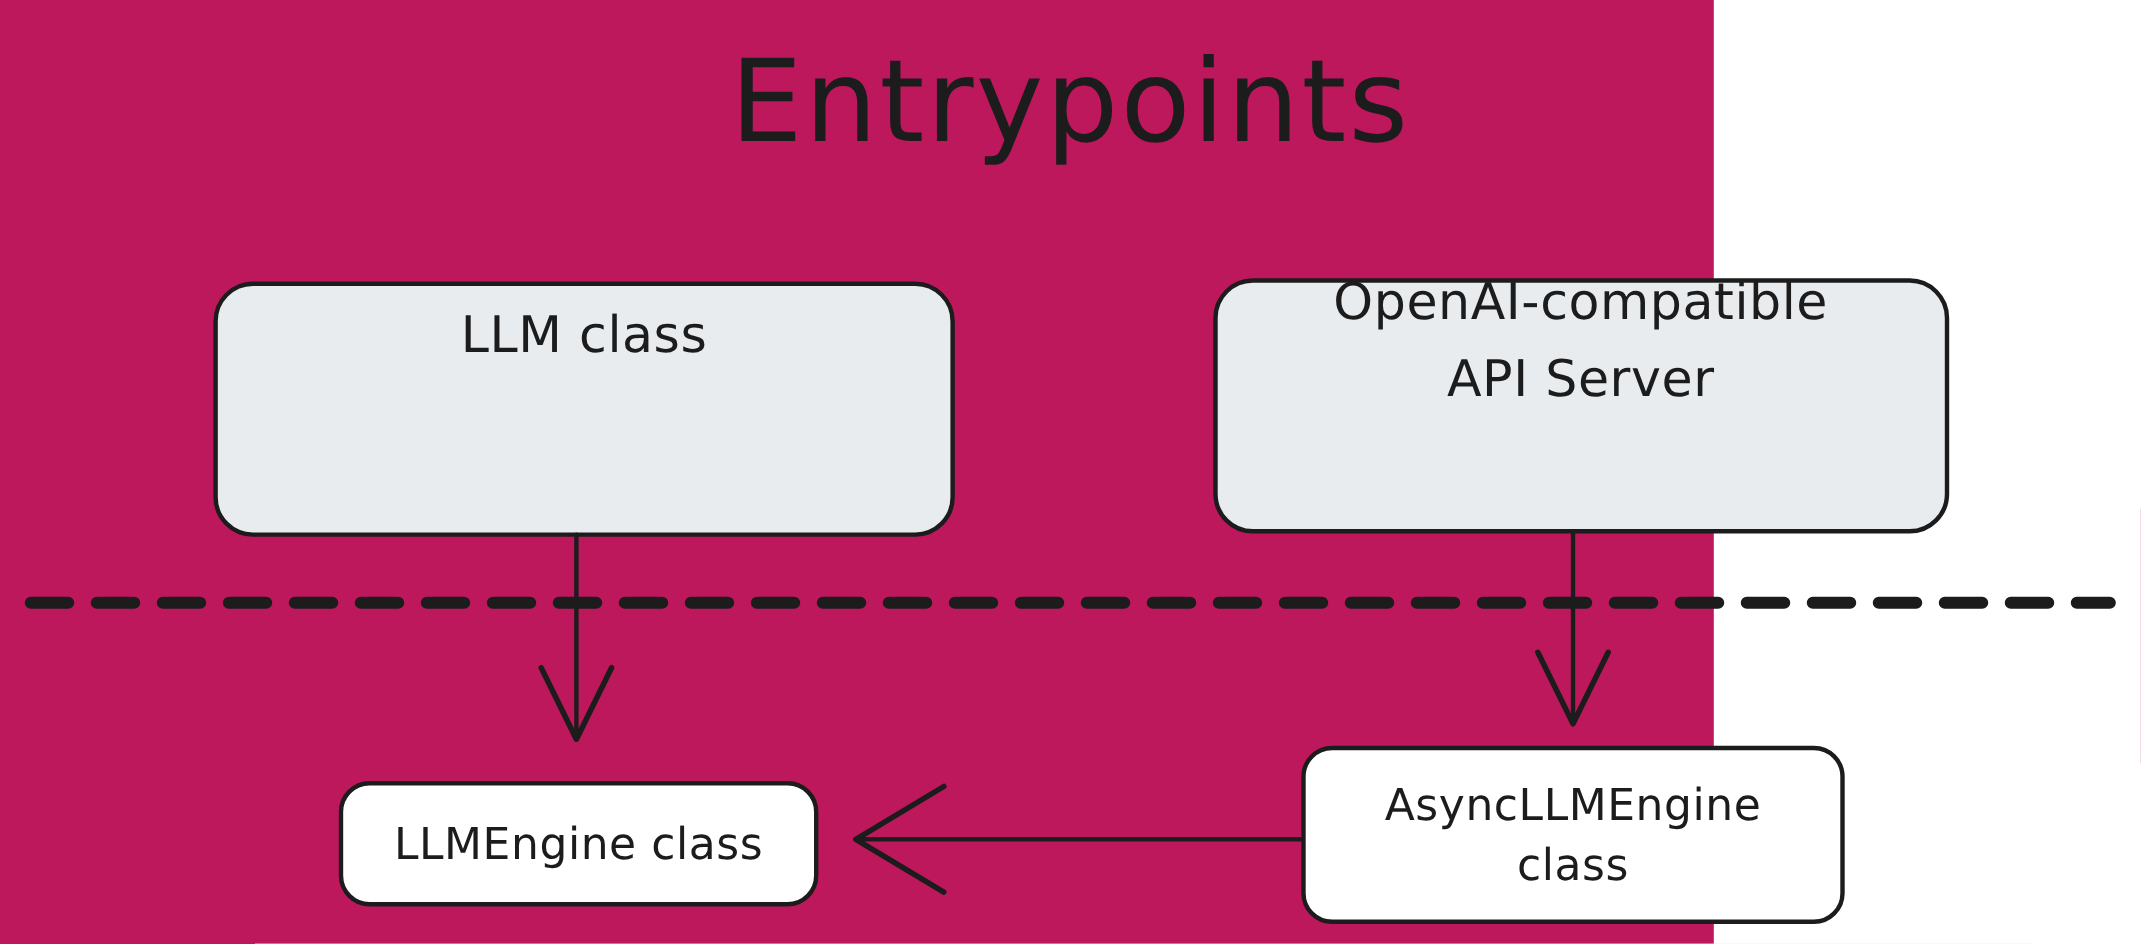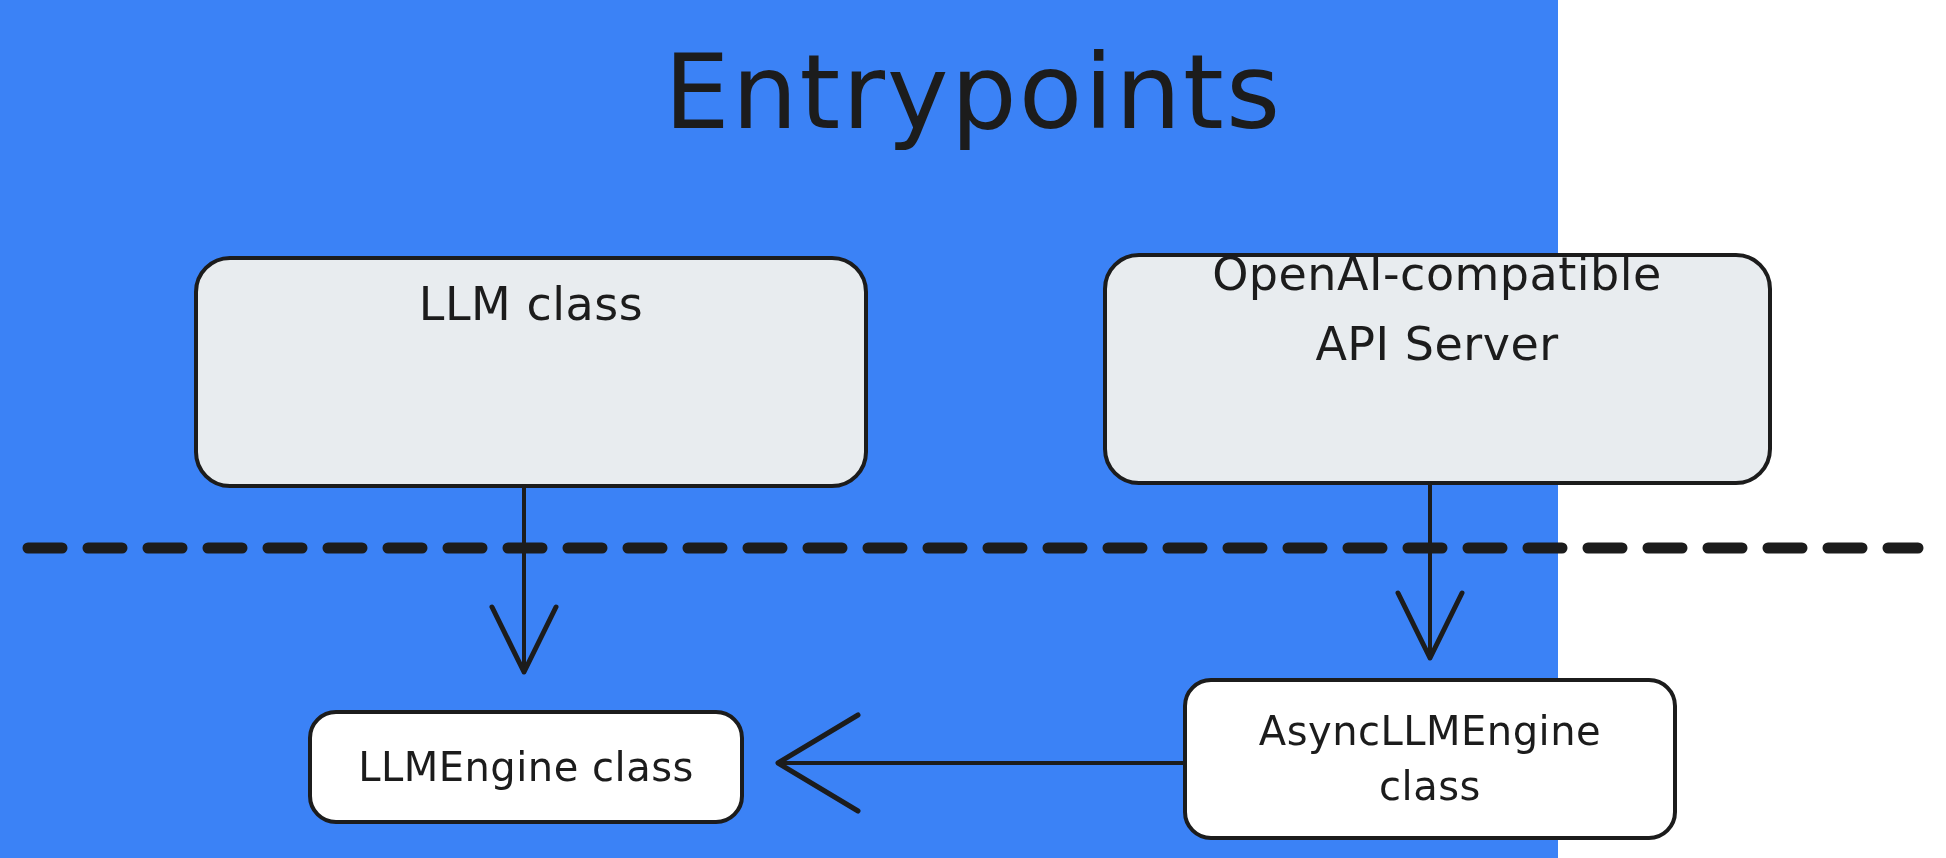--- a/index.html
+++ b/index.html
@@ -10,21 +10,21 @@
   body {
     width: 1946px;
     height: 858px;
     overflow: hidden;
     font-family: "DejaVu Sans", sans-serif;
   }
   #canvas {
     position: relative;
     width: 1558px;
     height: 858px;
-    background: #3b82f6;
+    background: #be185d;
   }
   #diagram-svg {
     position: absolute;
     left: 0;
     top: 0;
     width: 1946px;
     height: 858px;
   }
   .hand {
     font-family: "DejaVu Sans", sans-serif;

